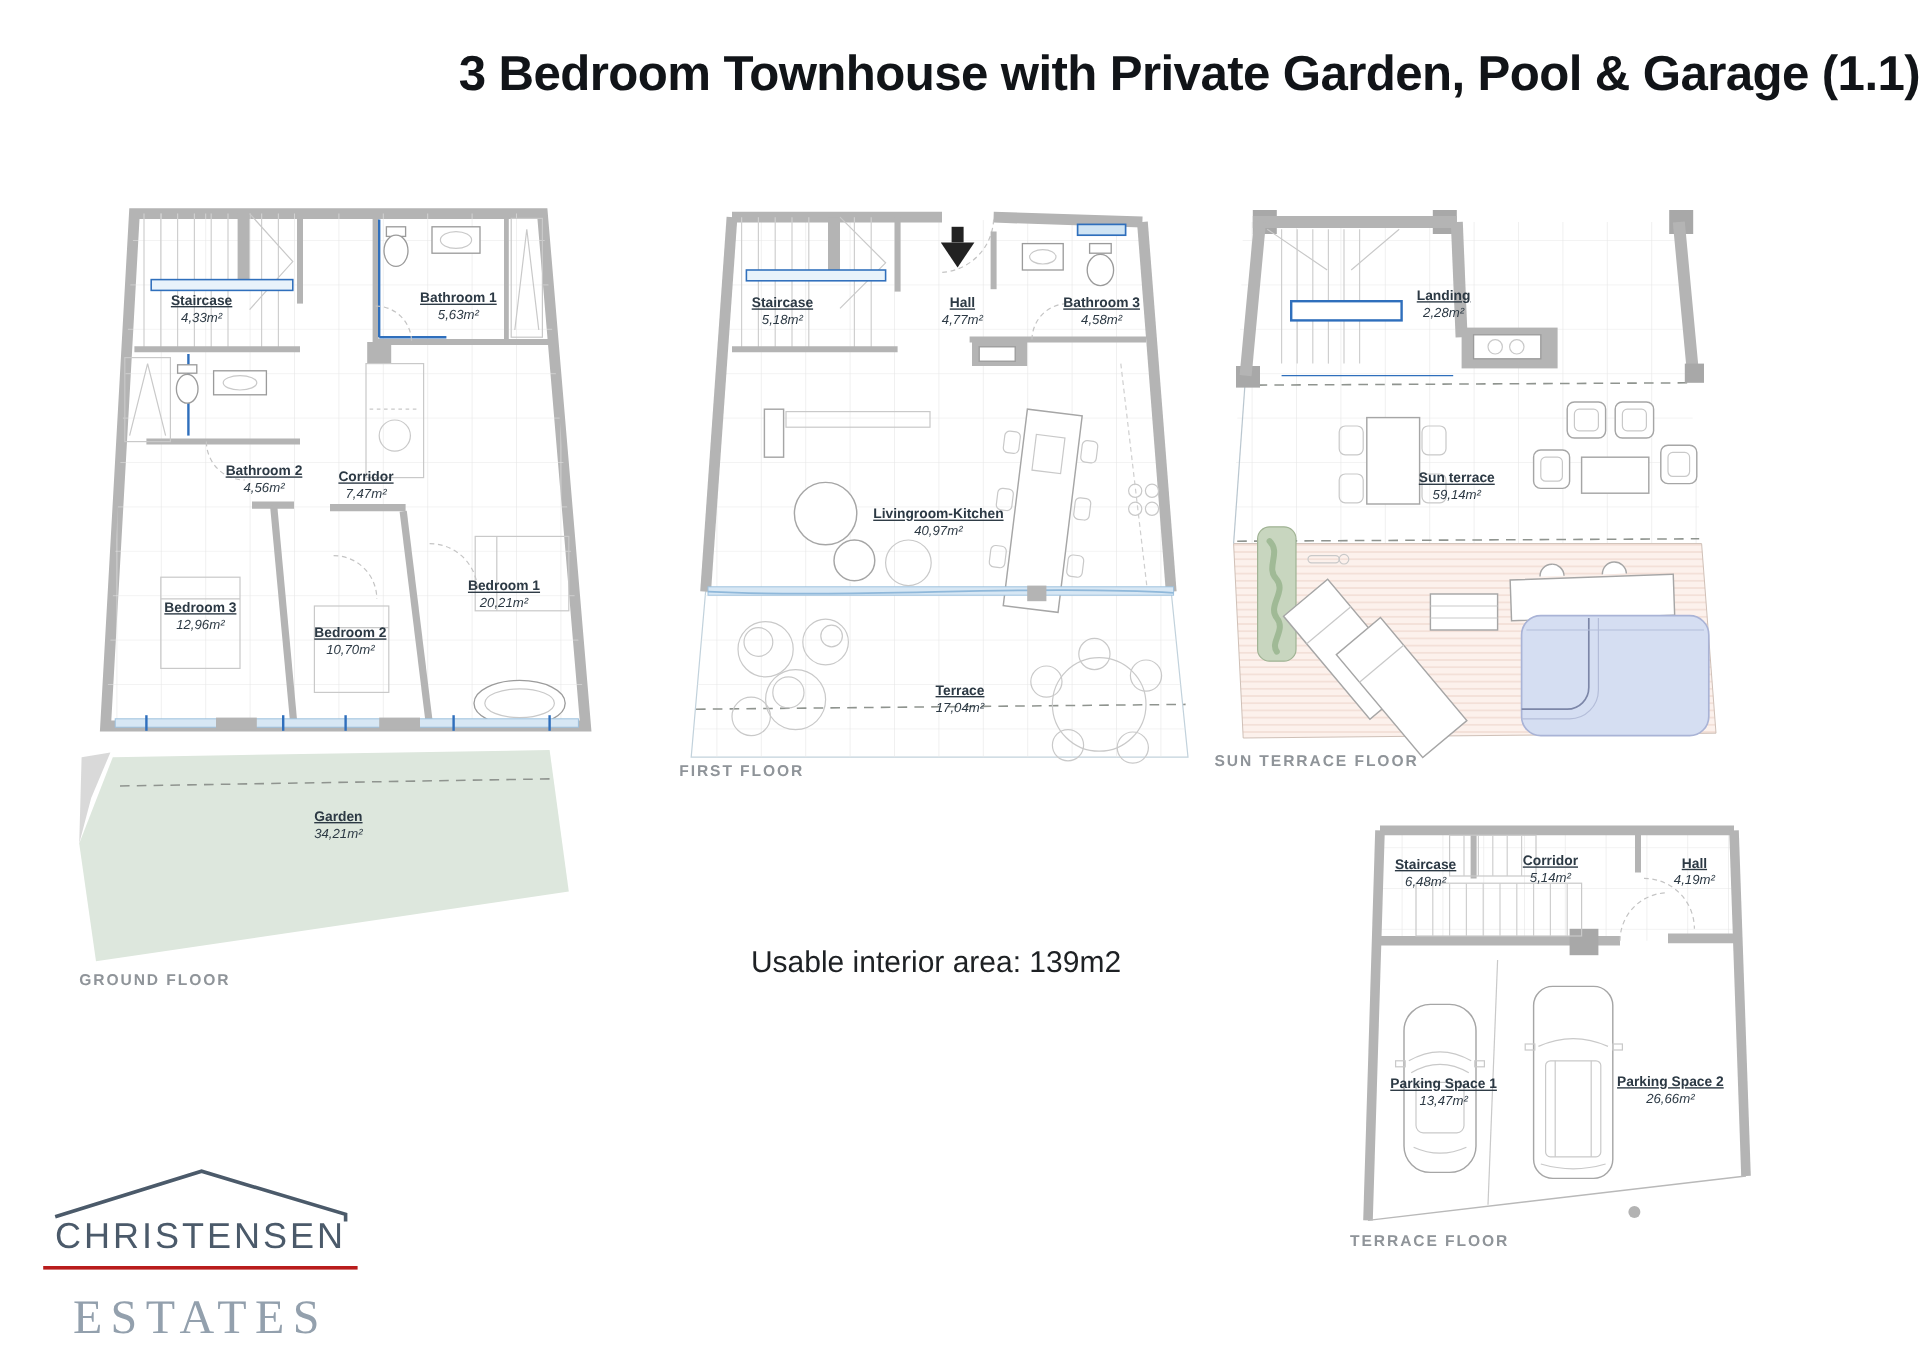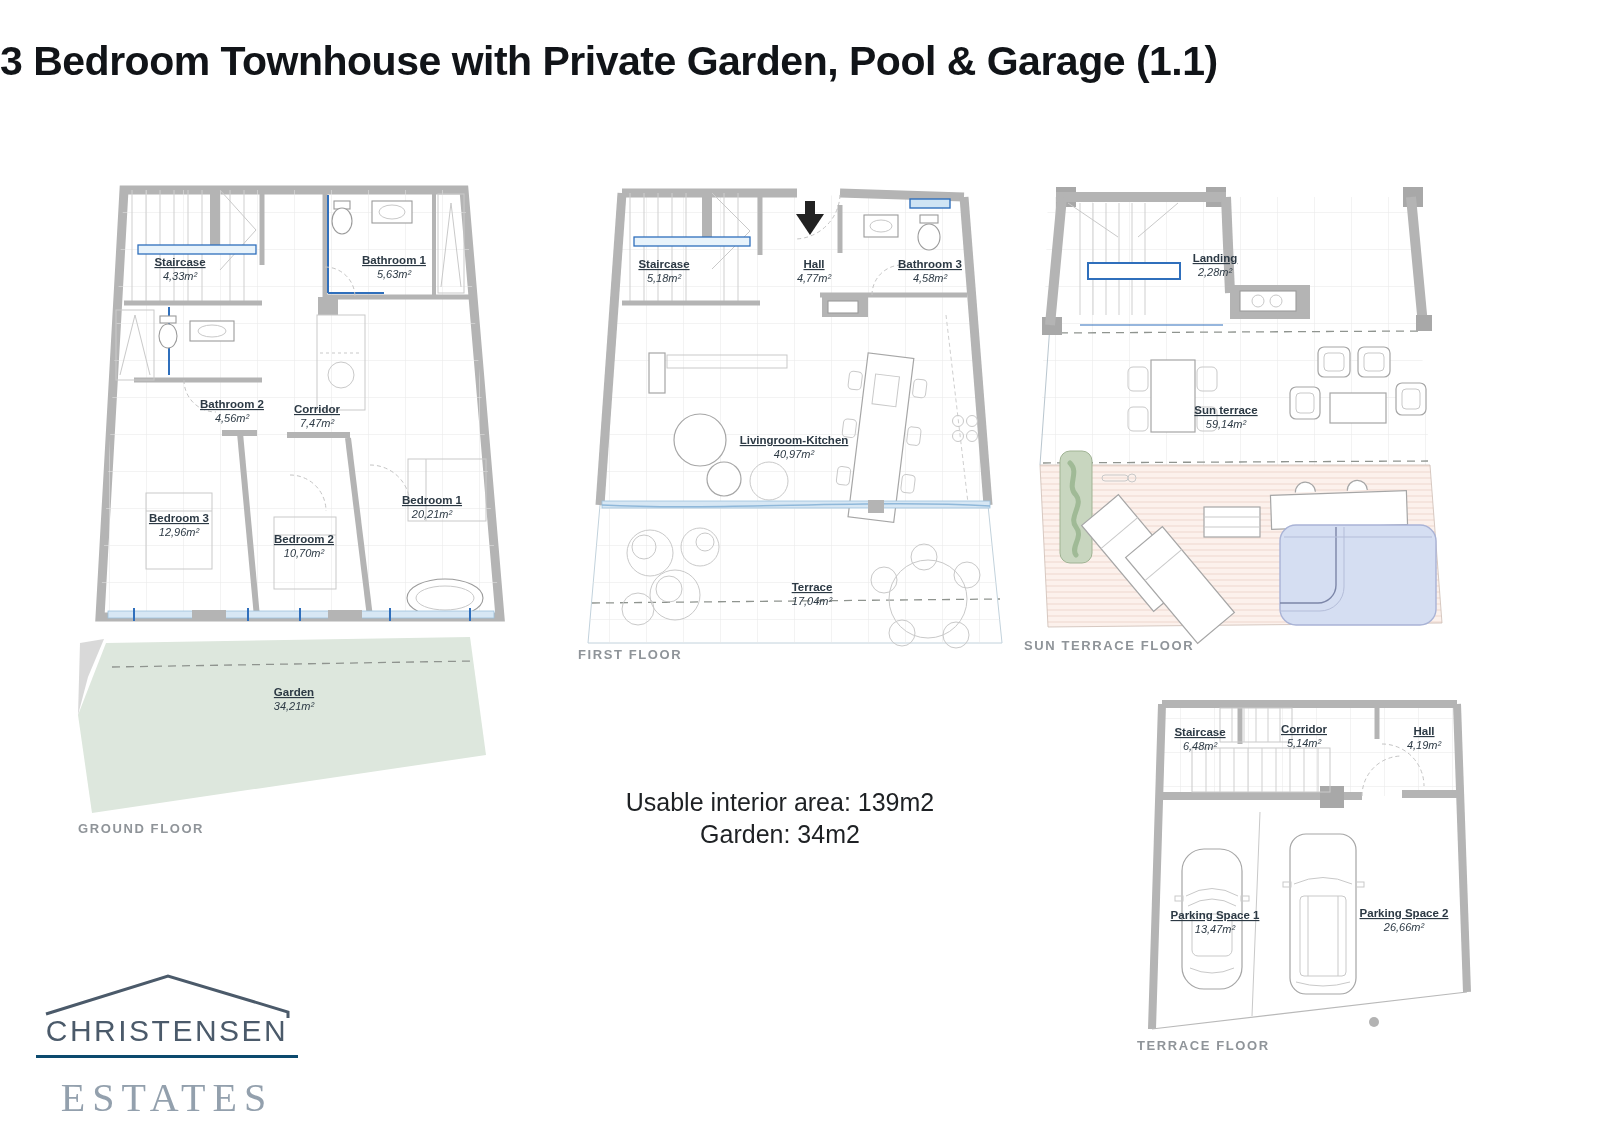--- a/index.html
+++ b/index.html
@@ -1,29 +1,29 @@
 <!DOCTYPE html>
 <html><head>
 <meta charset="utf-8">
 <style>
   html,body{margin:0;padding:0;background:#fff;}
   .canvas{position:relative;width:1600px;height:1131px;background:#ffffff;overflow:hidden;
           font-family:"Liberation Sans",sans-serif;}
-  .page-title{position:absolute;top:38px;left:0;width:1600px;text-align:left;
+  .page-title{position:absolute;top:38px;left:0;width:1600px;text-align:right;
               font-size:41px;font-weight:700;color:#111418;letter-spacing:-0.5px;}
-  figure.plan{position:absolute;margin:12px;padding:0;}
+  figure.plan{position:absolute;margin:0;padding:0;}
   .floor-caption{position:absolute;font-size:13px;font-weight:700;color:#8f9499;
                  letter-spacing:1.6px;white-space:nowrap;}
   .summary{position:absolute;left:560px;top:786px;width:440px;text-align:center;
            font-size:25px;color:#1e2124;line-height:32px;}
   
   .logo{position:absolute;left:36px;top:970px;width:262px;text-align:center;}
   .logo-roof{display:block;margin:0 auto;}
   .logo-name{font-size:30px;letter-spacing:2.5px;color:#4b5a6a;font-weight:400;
-             border-bottom:3px solid #0c4a6e;padding-bottom:7px;margin-top:-4px;}
+             border-bottom:3px solid #b91c1c;padding-bottom:7px;margin-top:-4px;}
   .logo-type{font-family:"Liberation Serif",serif;font-size:40px;letter-spacing:7px;
              color:#93a0ad;margin-top:16px;}
   
   svg .room-name{font-family:"Liberation Sans",sans-serif;font-size:11.5px;font-weight:700;
                  fill:#2c3944;text-anchor:middle;text-decoration:underline;}
   svg .room-area{font-family:"Liberation Sans",sans-serif;font-size:11px;font-style:italic;
                  fill:#2c3944;text-anchor:middle;}
   svg .wall{stroke:#b4b4b4;fill:none;}
   svg .thin{stroke:#c9c9c9;stroke-width:1;fill:none;}
   svg .furn{stroke:#a6a6a6;stroke-width:1.2;fill:#ffffff;}
@@ -465,21 +465,20 @@
       <text x="103" y="235" class="room-name">Parking Space 1</text>
       <text x="103" y="249" class="room-area">13,47m²</text>
       <text x="292" y="233" class="room-name">Parking Space 2</text>
       <text x="292" y="247" class="room-area">26,66m²</text>
     </svg>
     <div class="floor-caption" style="left:25px;top:354px;">TERRACE FLOOR</div>
   </figure>
 
   <div class="summary">
     <div>Usable interior area: 139m2</div>
-    <div>Garden: 34m2</div>
   </div>
 
   <div class="logo">
     <svg class="logo-roof" width="262" height="48" viewBox="0 0 262 48">
       <polyline points="10,44 132,6 252,42 252,52" fill="none" stroke="#4b5a6a" stroke-width="3"></polyline>
     </svg>
     <div class="logo-name">CHRISTENSEN</div>
     <div class="logo-type">ESTATES</div>
   </div>
 

